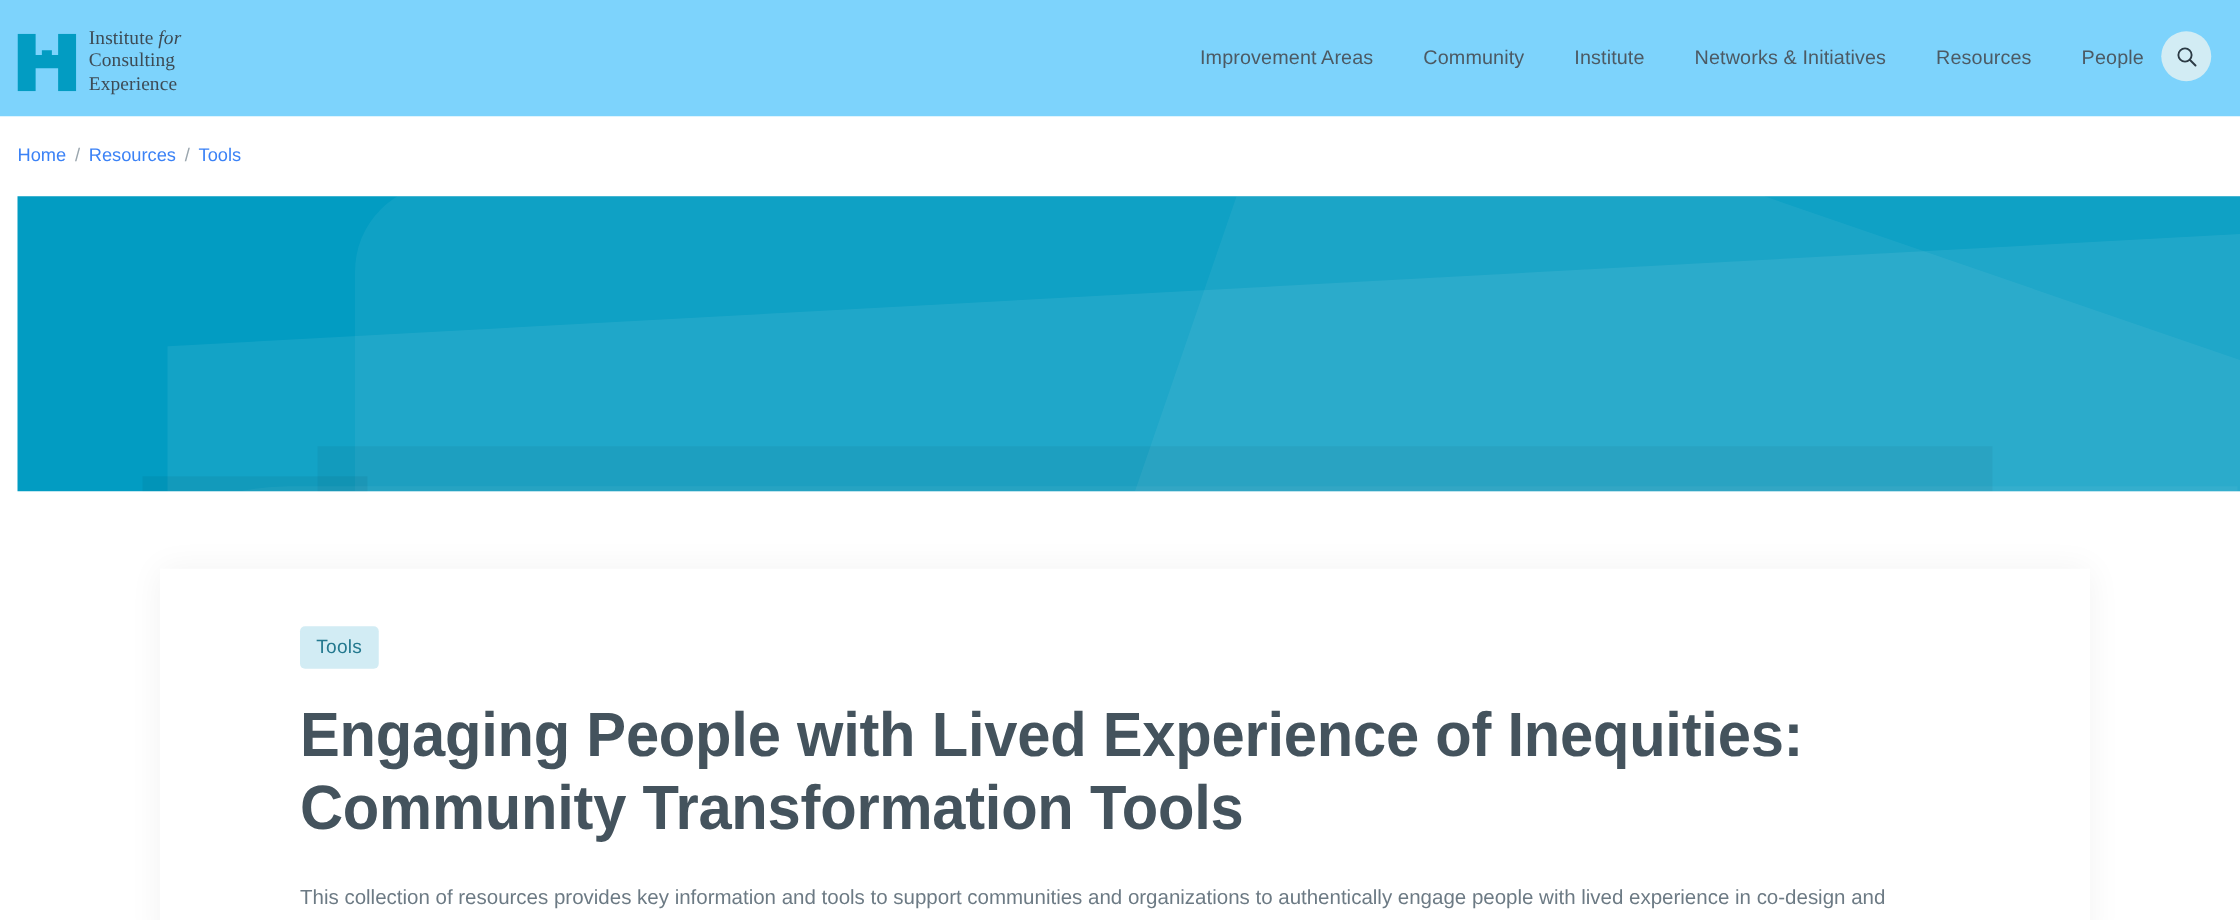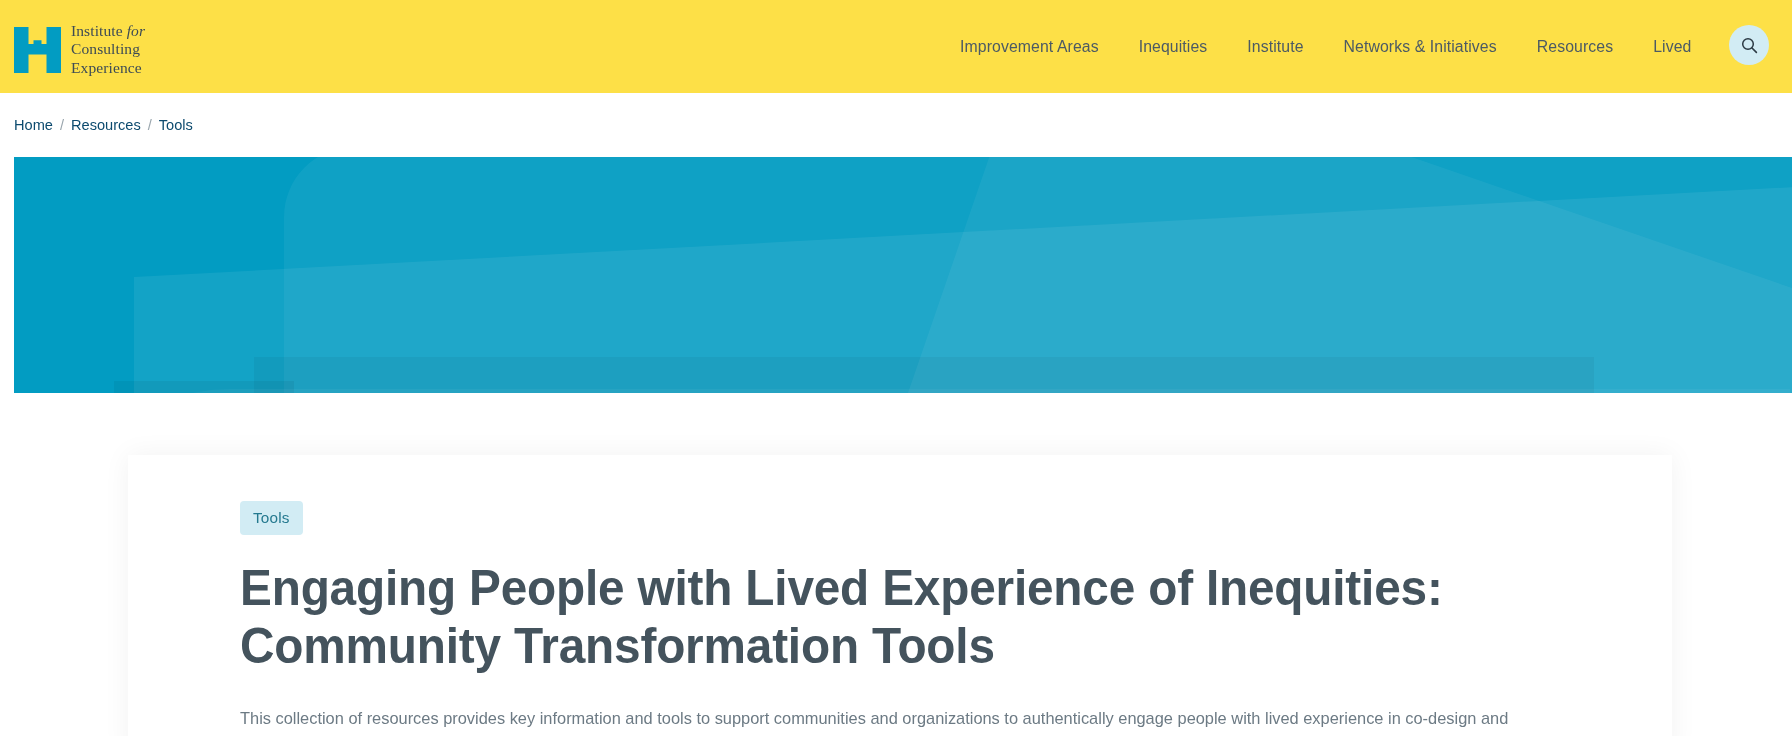--- a/index.html
+++ b/index.html
@@ -14,21 +14,21 @@
     overflow: hidden;
     font-family: "Liberation Sans", sans-serif;
     color: #44525c;
     -webkit-font-smoothing: antialiased;
   }
 
   
   .header {
     position: relative;
     height: 93px;
-    background: #fde047;
+    background: #7dd3fc;
     display: flex;
     align-items: center;
   }
   .logo-wrap {
     position: absolute;
     left: 14px;
     top: 22px;
     display: flex;
     align-items: center;
     gap: 10px;
@@ -90,21 +90,21 @@
   .breadcrumb {
     height: 64px;
     display: flex;
     align-items: center;
     padding-left: 14px;
     gap: 0;
     background: #ffffff;
   }
   .crumb {
     font-size: 14.6px;
-    color: #0c4a6e;
+    color: #3b82f6;
     cursor: pointer;
     white-space: nowrap;
   }
   .crumb.last { cursor: default; }
   .crumb-sep {
     font-size: 14.6px;
     color: #9aa6ae;
     padding: 0 7px;
   }
 
@@ -235,25 +235,25 @@
     </span>
     <span class="logo-text">
       <span><span>Institute </span><span class="it">for</span></span><br>
       <span>Consulting</span><br>
       <span>Experience</span>
     </span>
   </div>
 
   <nav class="nav">
     <span class="nav-item">Improvement Areas</span>
-    <span class="nav-item">Inequities</span>
+    <span class="nav-item">Community</span>
     <span class="nav-item">Institute</span>
     <span class="nav-item">Networks &amp; Initiatives</span>
     <span class="nav-item">Resources</span>
-    <span class="nav-item">Lived</span>
+    <span class="nav-item">People</span>
   </nav>
 
   <button class="search-btn">
     <span>
       <svg width="17" height="17" viewBox="0 0 17 17" xmlns="http://www.w3.org/2000/svg">
         <circle cx="7" cy="7" r="5.3" fill="none" stroke="#2b3a44" stroke-width="1.5"></circle>
         <line x1="11" y1="11" x2="15.4" y2="15.4" stroke="#2b3a44" stroke-width="1.6" stroke-linecap="round"></line>
       </svg>
     </span>
   </button>

